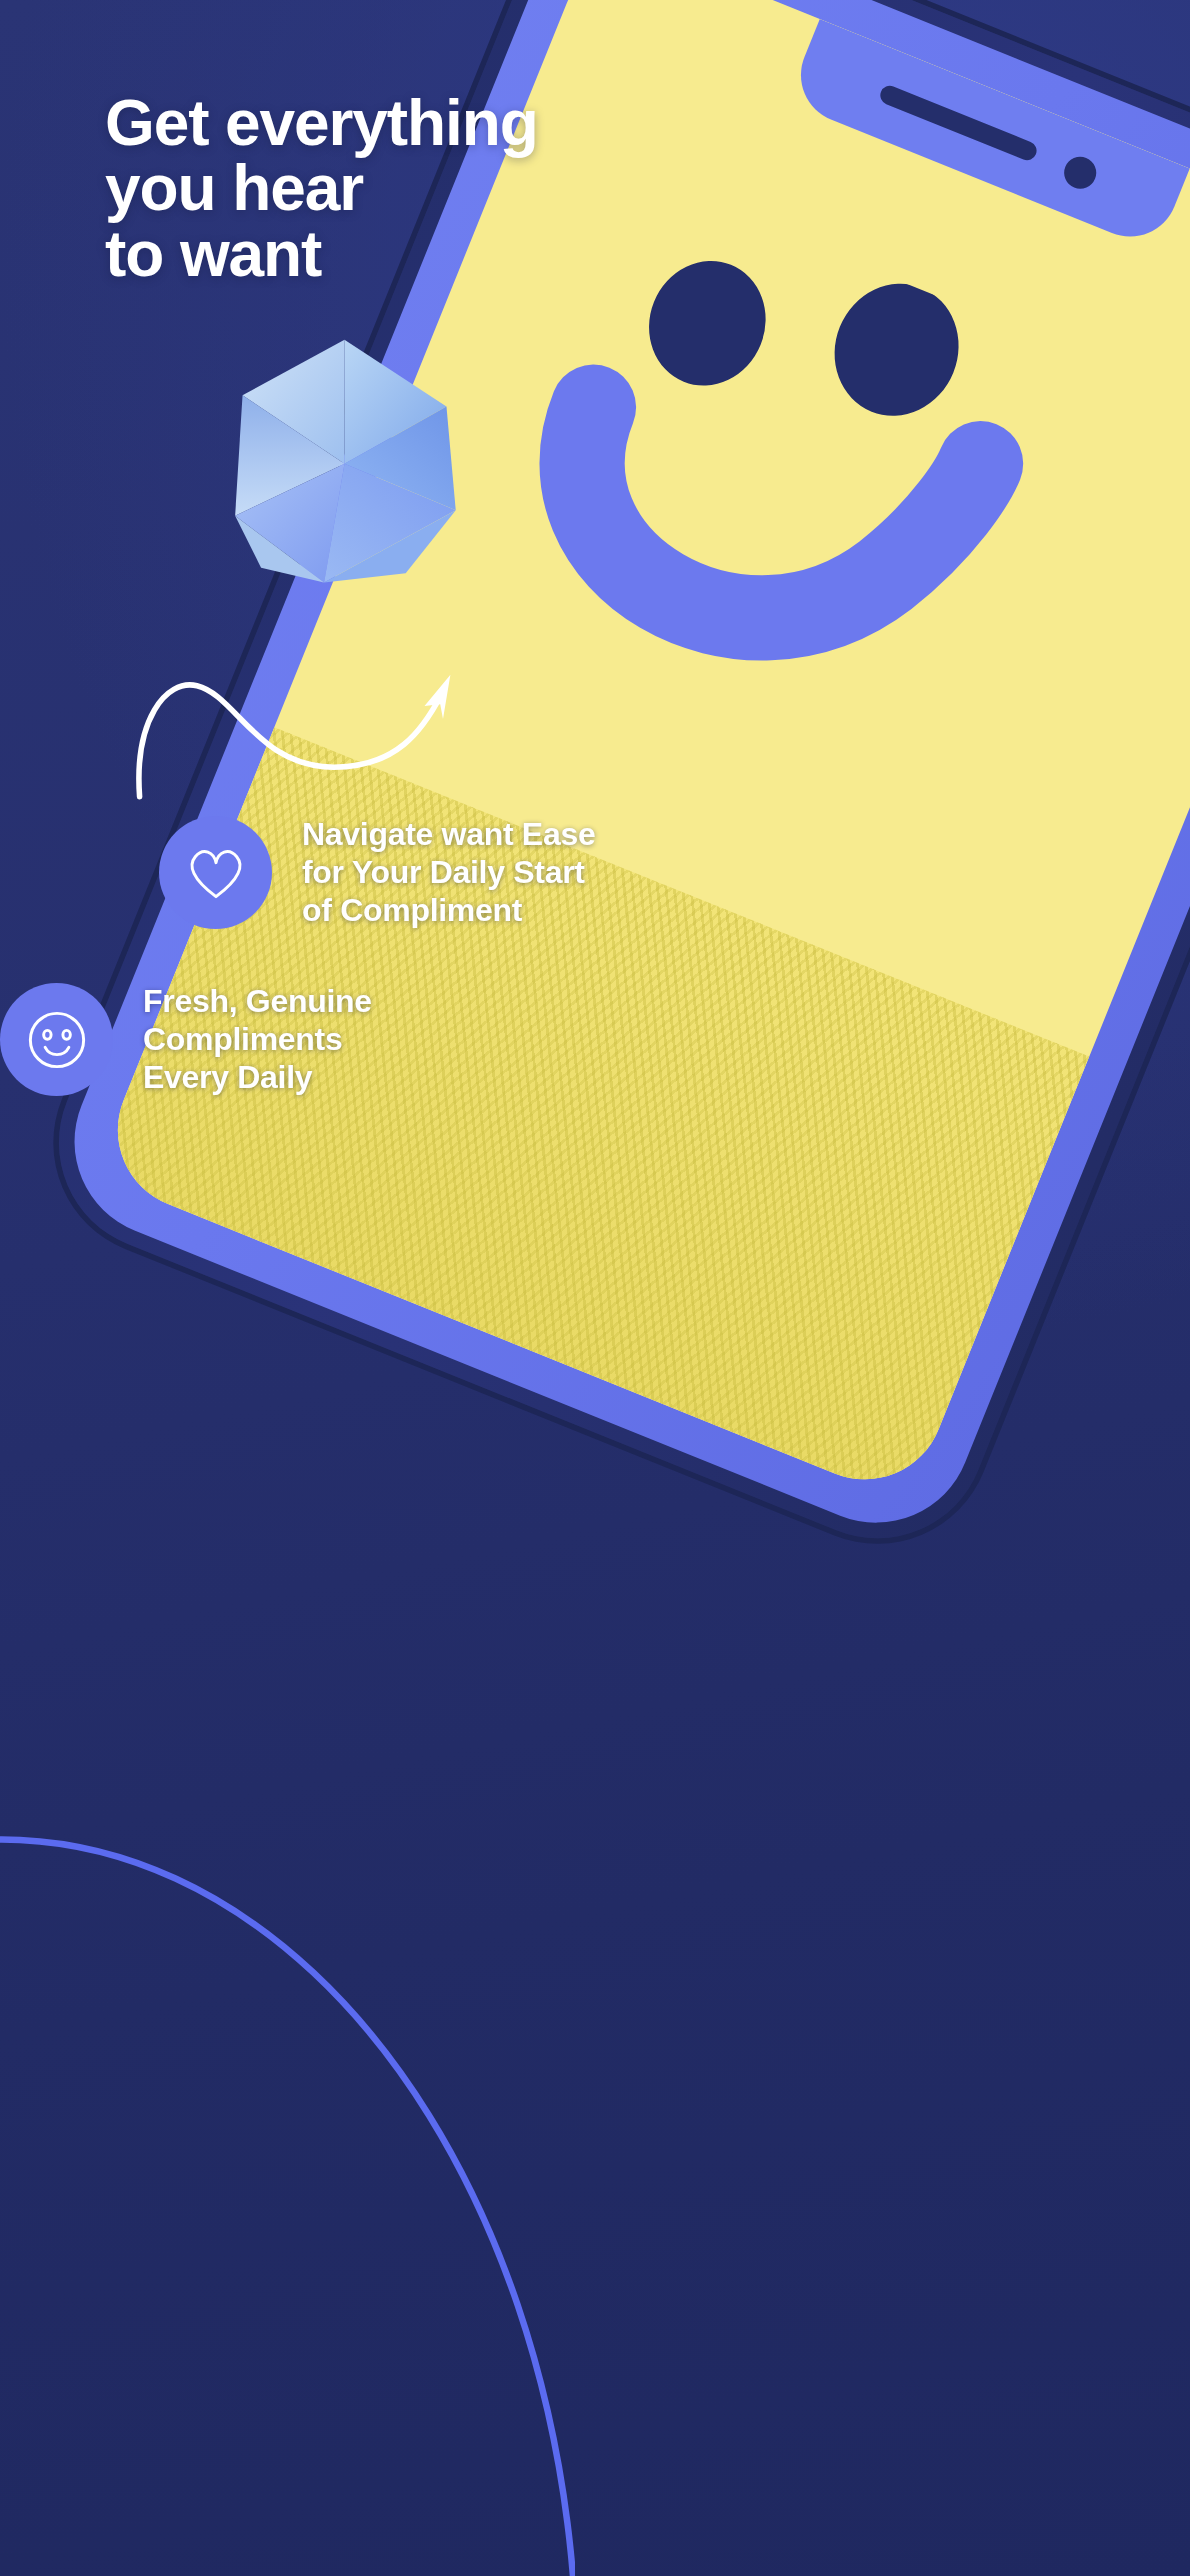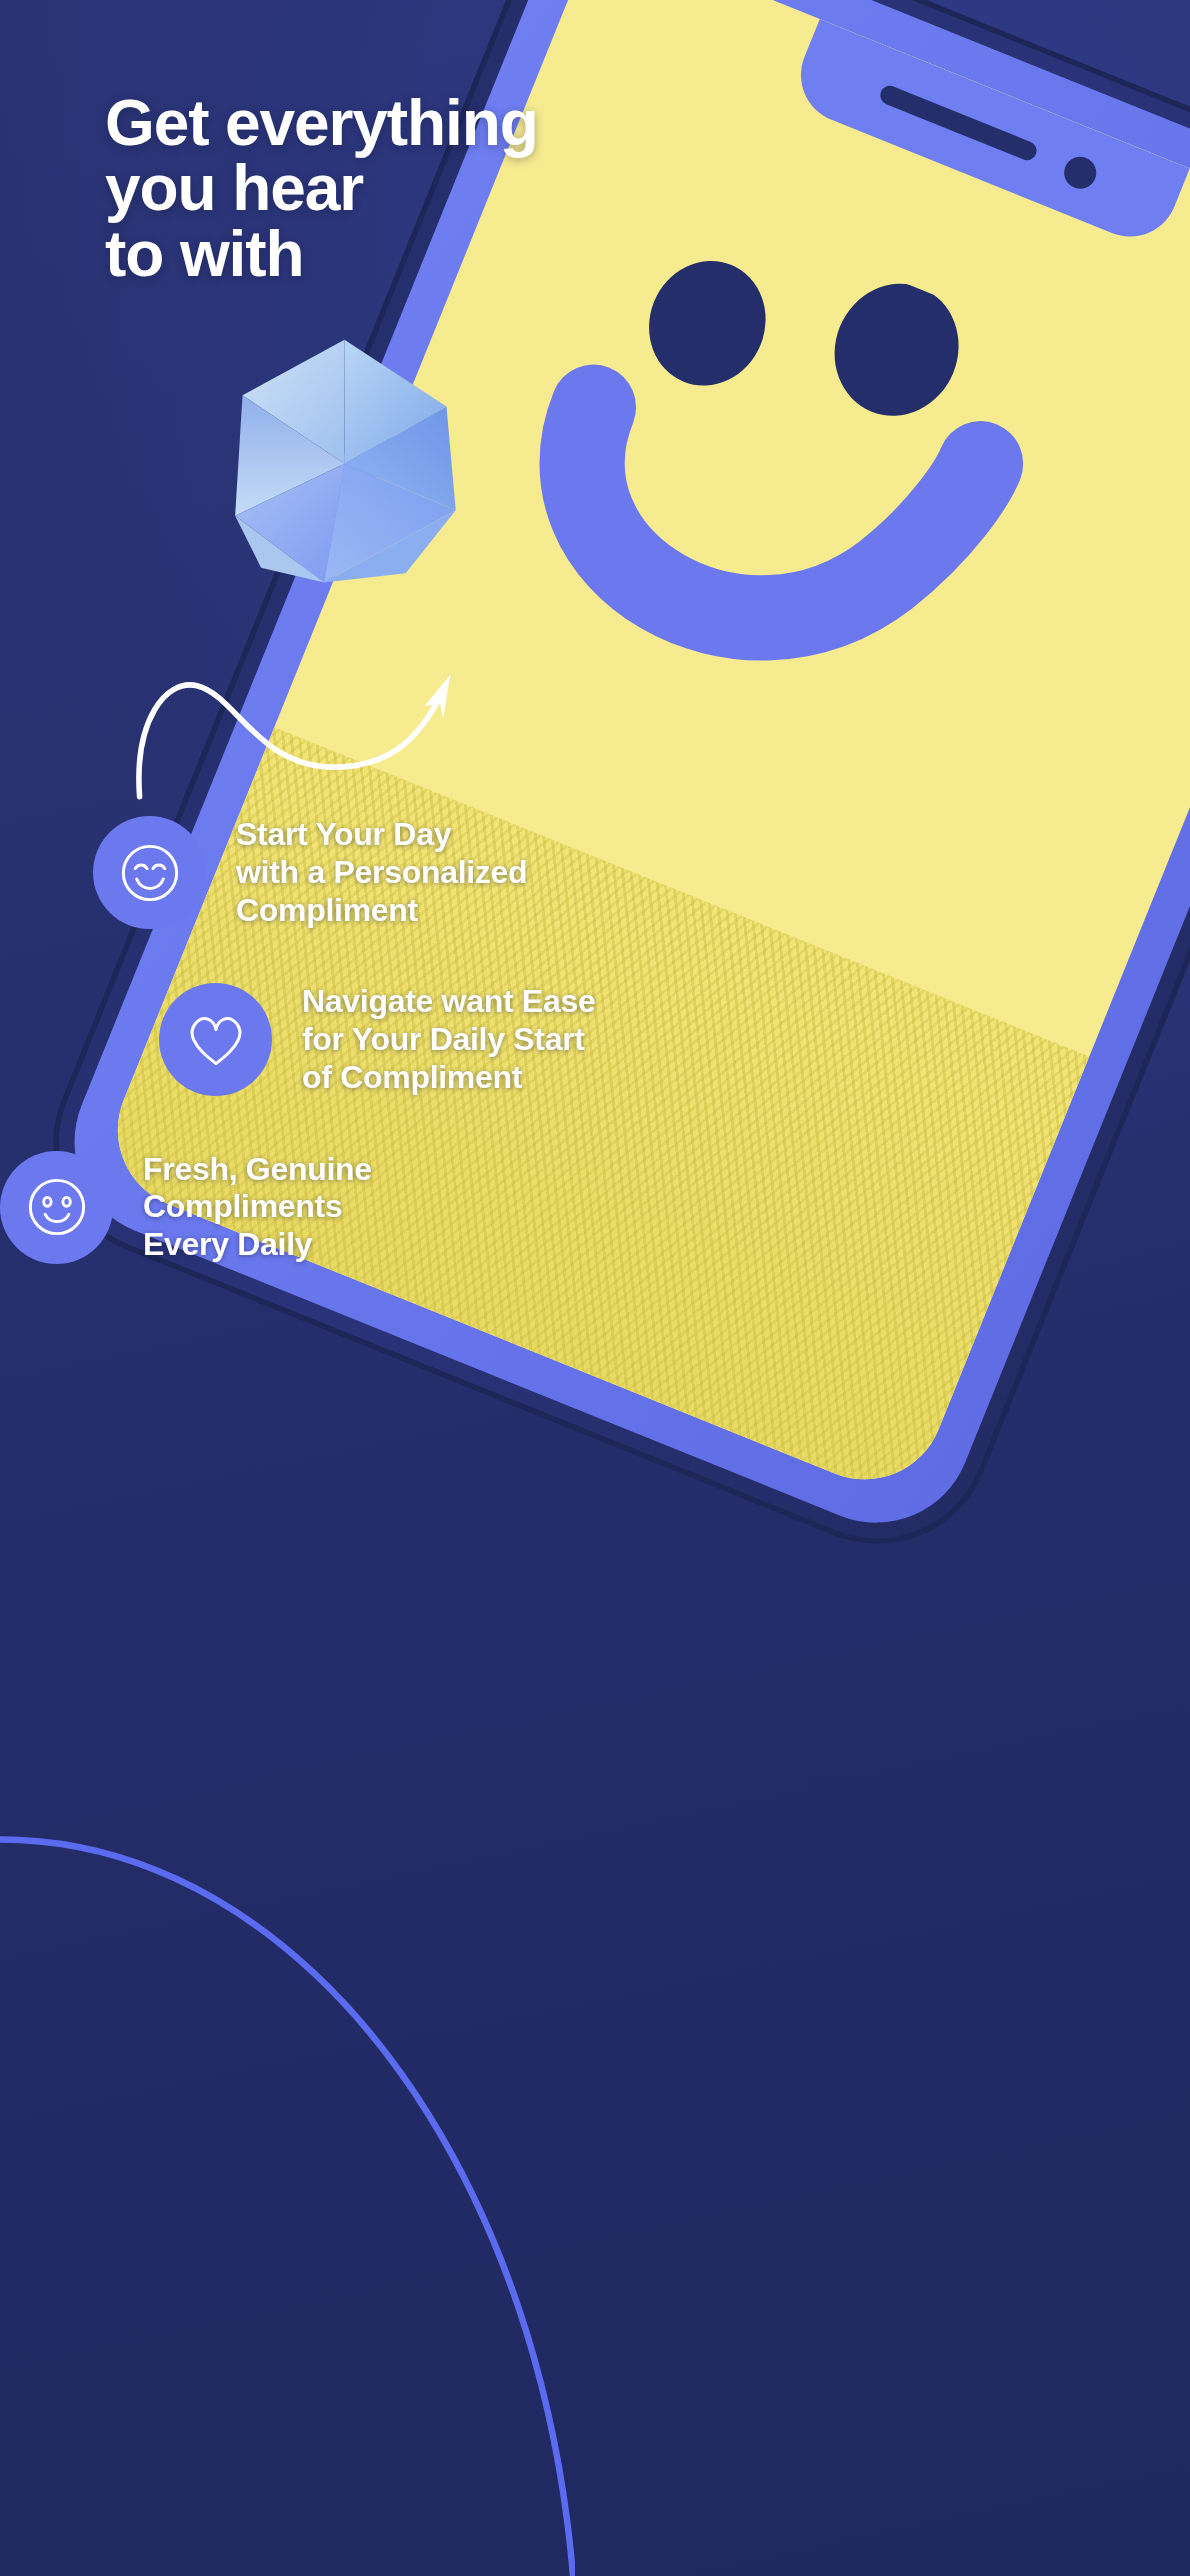--- a/index.html
+++ b/index.html
@@ -189,45 +189,30 @@
     <polygon points="240,78 250,190 130,140" fill="url(#g4)"></polygon>
     <polygon points="12,196 130,140 108,268" fill="url(#g3)"></polygon>
     <polygon points="250,190 130,140 108,268" fill="url(#g6)"></polygon>
     <polygon points="12,196 108,268 40,252" fill="#a9c7ef"></polygon>
     <polygon points="250,190 108,268 196,258" fill="#8aaef0"></polygon>
   </svg>
 
   <h1 class="headline">
     <span class="ln">Get everything</span>
     <span class="ln">you hear</span>
-    <span class="ln">to with</span>
+    <span class="ln">to want</span>
   </h1>
 
   <svg class="arrow" viewBox="0 0 380 160">
     <path d="M 22 150 C 16 68 50 22 84 30 C 126 40 150 118 232 118 C 300 118 328 78 348 40" fill="none" stroke="#ffffff" stroke-width="6" stroke-linecap="round"></path>
     <path d="M 358 18 L 330 52 L 347 50 L 350 66 Z" fill="#ffffff"></path>
   </svg>
 
   <div class="features">
 
-    <div class="feature f1">
-      <div class="f-icon">
-        <svg viewBox="0 0 100 100" width="74" height="74">
-          <circle cx="50" cy="50" r="36" fill="none" stroke="#fff" stroke-width="4"></circle>
-          <path d="M 30 44 A 9 9 0 0 1 46 44" fill="none" stroke="#fff" stroke-width="4" stroke-linecap="round"></path>
-          <path d="M 54 44 A 9 9 0 0 1 70 44" fill="none" stroke="#fff" stroke-width="4" stroke-linecap="round"></path>
-          <path d="M 32 58 A 19 19 0 0 0 68 58" fill="none" stroke="#fff" stroke-width="4" stroke-linecap="round"></path>
-        </svg>
-      </div>
-      <div class="f-text">
-        <span class="tl">Start Your Day</span>
-        <span class="tl">with a Personalized</span>
-        <span class="tl">Compliment</span>
-      </div>
-    </div>
 
     <div class="feature f2">
       <div class="f-icon">
         <svg viewBox="0 0 100 100" width="74" height="74">
           <path d="M 50 82 C 18 58 12 40 22 28 C 33 15 47 22 50 36 C 53 22 67 15 78 28 C 88 40 82 58 50 82 Z" fill="none" stroke="#fff" stroke-width="4" stroke-linejoin="round"></path>
         </svg>
       </div>
       <div class="f-text">
         <span class="tl">Navigate want Ease</span>
         <span class="tl">for Your Daily Start</span>

